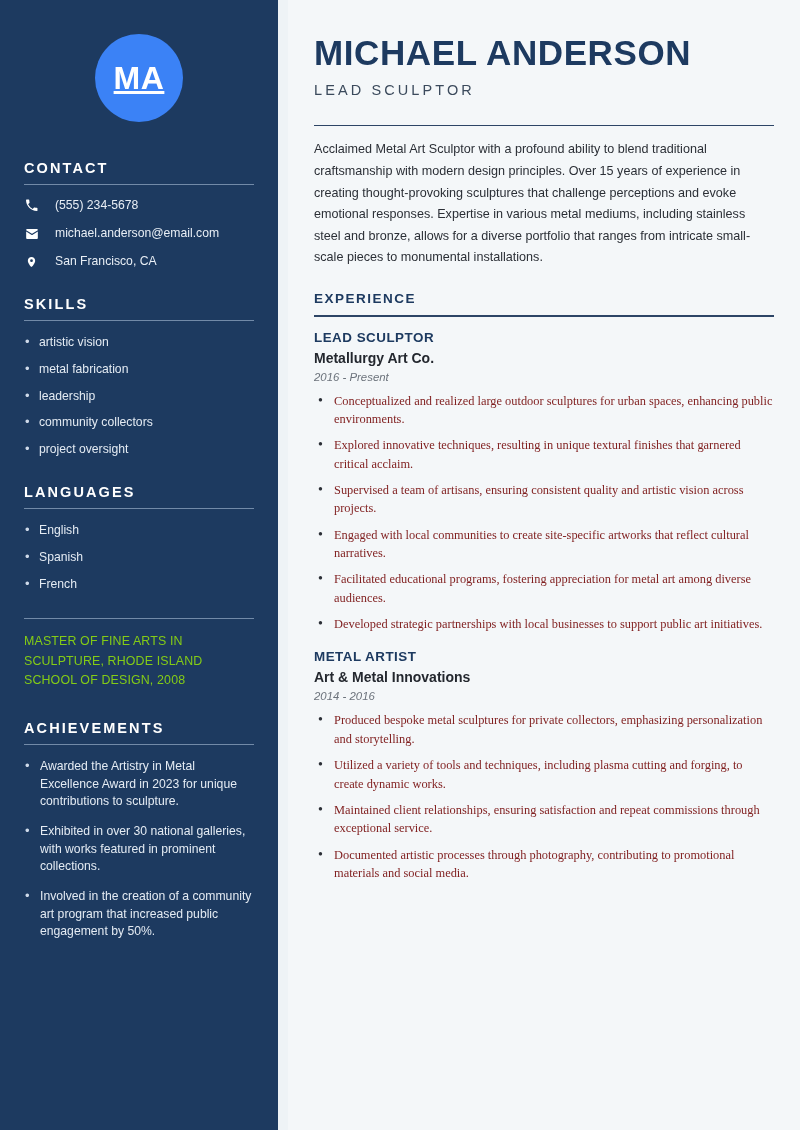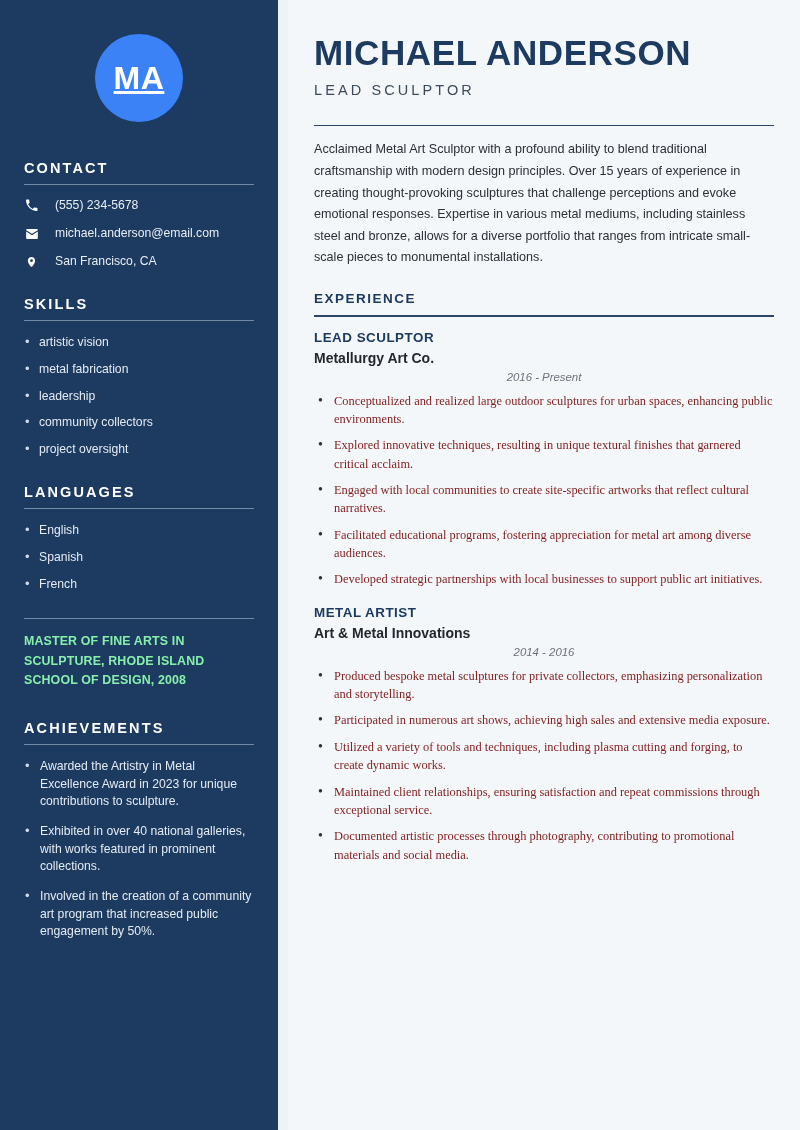--- a/index.html
+++ b/index.html
@@ -107,24 +107,24 @@
   }
 
   ul.ach-list li {
     margin-bottom: 12px;
     line-height: 1.45;
     padding-left: 16px;
   }
 
   .edu-text {
     font-size: 12.4px;
-    font-weight: bold;
+    font-weight: normal;
     line-height: 1.55;
     letter-spacing: 0.15px;
-    color: #86efac;
+    color: #84cc16;
   }
 
   
   .main {
     flex: 1 1 auto;
     background: #f4f7f9;
     padding: 34px 26px 12px 26px;
   }
   .name {
     font-size: 35px;
@@ -174,21 +174,20 @@
     font-size: 14px;
     font-weight: bold;
     color: #23272e;
     margin-bottom: 5px;
   }
   .job-dates {
     font-size: 11.4px;
     font-style: italic;
     color: #6c737c;
     margin-bottom: 9px;
-    text-align: center;
   }
   ul.job-list { list-style: none; }
   ul.job-list li {
     position: relative;
     padding-left: 20px;
     margin-bottom: 8px;
     font-size: 12.4px;
     line-height: 1.48;
     color: #7f1d1d;
     font-family: Liberation Serif, serif;
@@ -270,21 +269,21 @@
     <section class="side-section">
       <div class="side-rule"></div>
       <div class="edu-text">MASTER OF FINE ARTS IN SCULPTURE, RHODE ISLAND SCHOOL OF DESIGN, 2008</div>
     </section>
 
     <section class="side-section" style="margin-top:30px;">
       <div class="side-heading">ACHIEVEMENTS</div>
       <div class="side-rule"></div>
       <ul class="side-list ach-list">
         <li>Awarded the Artistry in Metal Excellence Award in 2023 for unique contributions to sculpture.</li>
-        <li>Exhibited in over 40 national galleries, with works featured in prominent collections.</li>
+        <li>Exhibited in over 30 national galleries, with works featured in prominent collections.</li>
         <li>Involved in the creation of a community art program that increased public engagement by 50%.</li>
       </ul>
     </section>
   </aside>
 
   <div class="gutter"></div>
 
   <main class="main">
 
     <h1 class="name">MICHAEL ANDERSON</h1>
@@ -299,33 +298,33 @@
       <div class="main-heading">EXPERIENCE</div>
       <div class="main-rule"></div>
 
       <div class="job">
         <div class="job-title">LEAD SCULPTOR</div>
         <div class="job-company">Metallurgy Art Co.</div>
         <div class="job-dates">2016 - Present</div>
         <ul class="job-list">
           <li>Conceptualized and realized large outdoor sculptures for urban spaces, enhancing public environments.</li>
           <li>Explored innovative techniques, resulting in unique textural finishes that garnered critical acclaim.</li>
+          <li>Supervised a team of artisans, ensuring consistent quality and artistic vision across projects.</li>
           <li>Engaged with local communities to create site-specific artworks that reflect cultural narratives.</li>
           <li>Facilitated educational programs, fostering appreciation for metal art among diverse audiences.</li>
           <li>Developed strategic partnerships with local businesses to support public art initiatives.</li>
         </ul>
       </div>
 
       <div class="job">
         <div class="job-title">METAL ARTIST</div>
         <div class="job-company">Art &amp; Metal Innovations</div>
         <div class="job-dates">2014 - 2016</div>
         <ul class="job-list">
           <li>Produced bespoke metal sculptures for private collectors, emphasizing personalization and storytelling.</li>
-          <li>Participated in numerous art shows, achieving high sales and extensive media exposure.</li>
           <li>Utilized a variety of tools and techniques, including plasma cutting and forging, to create dynamic works.</li>
           <li>Maintained client relationships, ensuring satisfaction and repeat commissions through exceptional service.</li>
           <li>Documented artistic processes through photography, contributing to promotional materials and social media.</li>
         </ul>
       </div>
     </section>
   </main>
 </div>
 
 </body></html>

